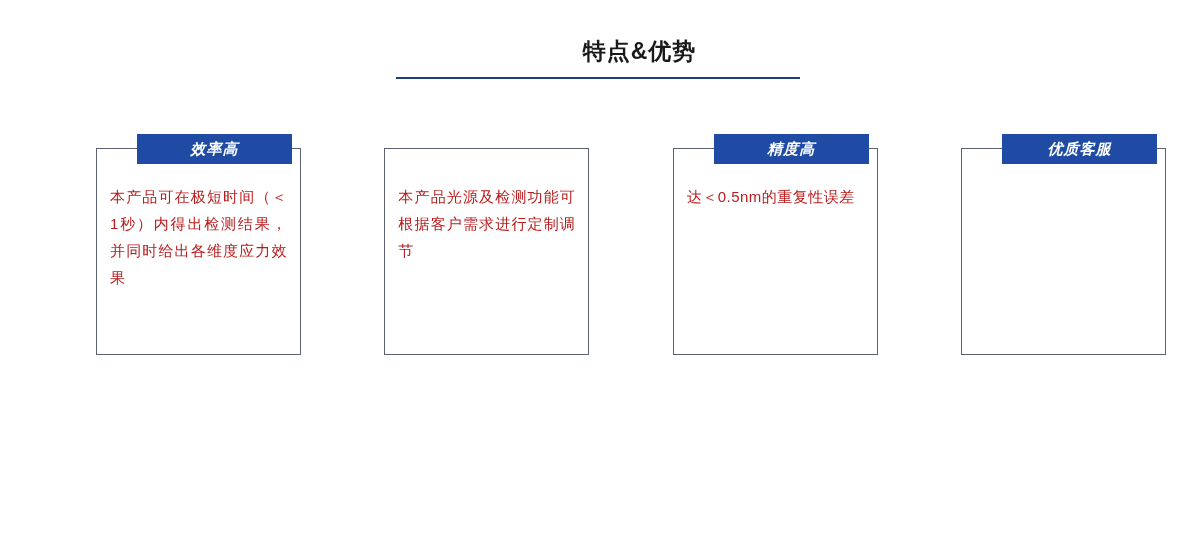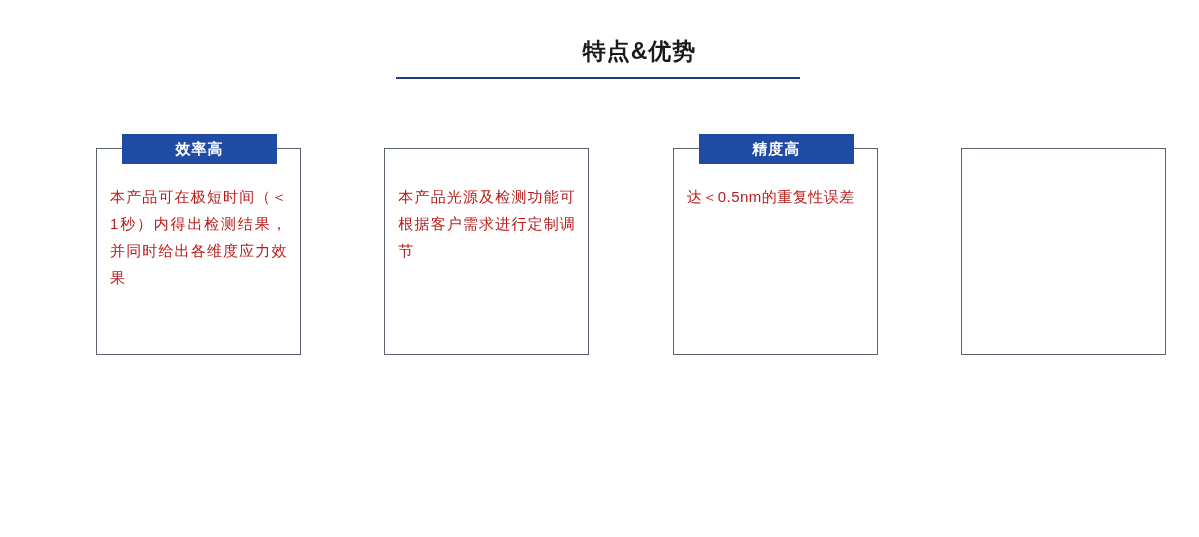--- a/index.html
+++ b/index.html
@@ -54,32 +54,33 @@
     position: relative;
     width: 205px;
     min-height: 207px;
     box-sizing: border-box;
     border: 1px solid #5b6370;
     padding-top: 34px;
   }
   .card-badge {
     position: absolute;
     top: -15px;
-    left: 25px;
+    left: 40px;
     width: 155px;
     height: 30px;
     background: #1f4ba5;
     color: #ffffff;
     font-size: 15px;
     font-weight: bold;
     letter-spacing: 1px;
     display: flex;
     align-items: center;
     justify-content: center;
     box-sizing: border-box;
+    font-style: italic;
   }
   .card-body {
     font-size: 15px;
     line-height: 27px;
     color: #b91c1c;
     padding: 0 13px 18px 13px;
     text-align: justify;
     letter-spacing: 0.5px;
   }
 </style>
@@ -103,16 +104,17 @@
     <div class="card">
       <div class="card-body">本产品光源及检测功能可根据客户需求进行定制调节</div>
     </div>
 
     <div class="card">
       <div class="card-badge">精度高</div>
       <div class="card-body">达＜0.5nm的重复性误差</div>
     </div>
 
     <div class="card">
+      <div class="card-badge">优质客服</div>
     </div>
 
   </div>
 </div>
 
 </body></html>

